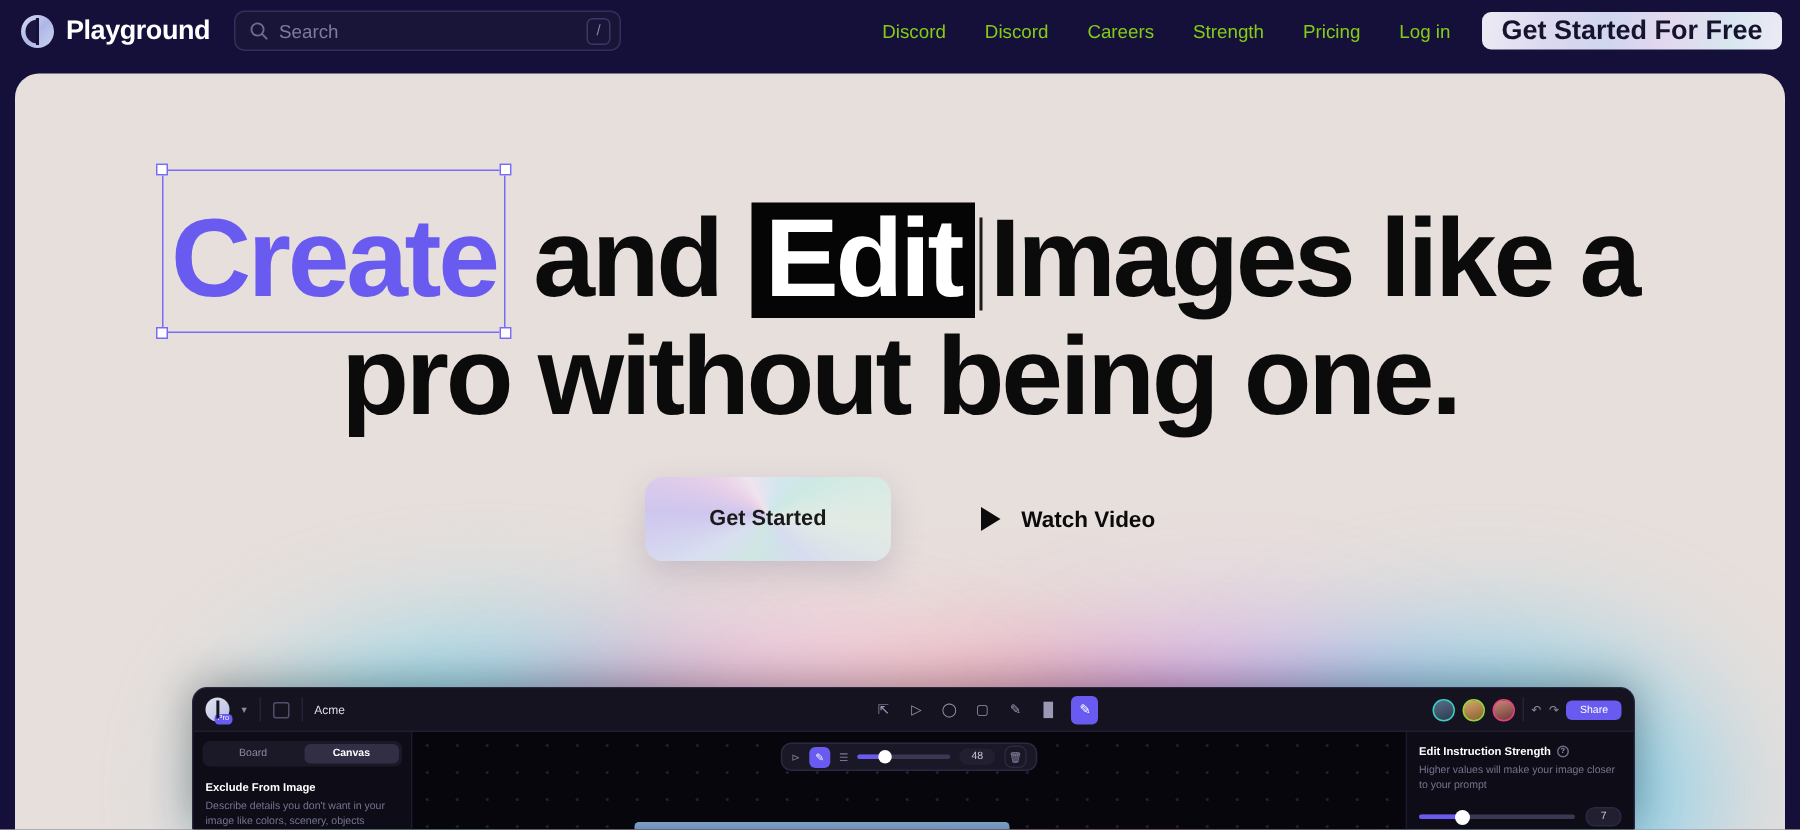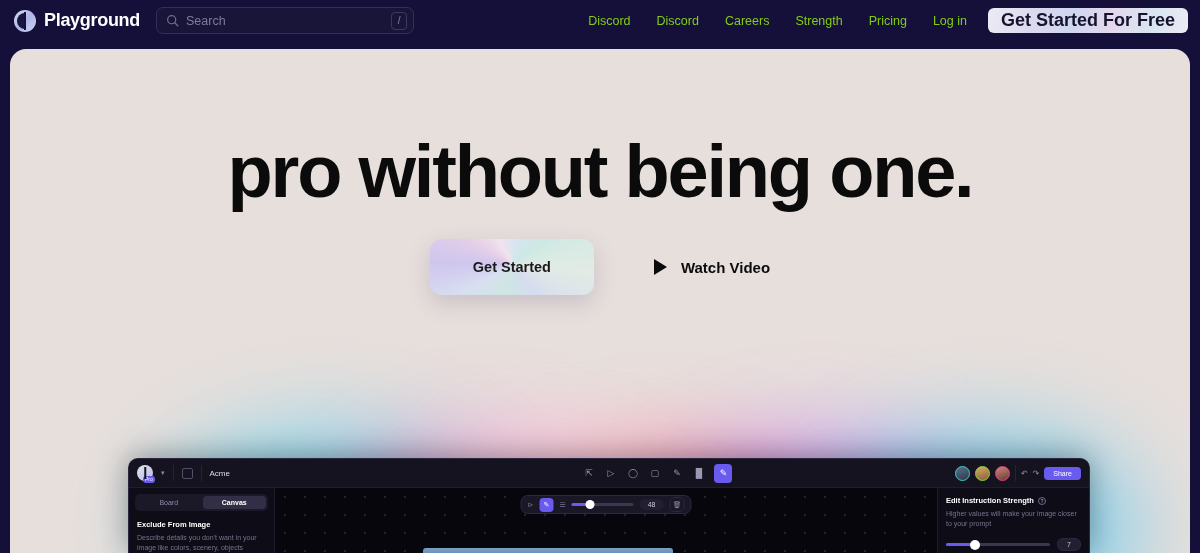--- a/index.html
+++ b/index.html
@@ -241,20 +241,33 @@
   <div class="glow">
     <div class="blob b1"></div>
       <div class="blob b2"></div>
       <div class="blob b3"></div>
     <div class="blob b4"></div>
       <div class="blob b5"></div>
       <div class="blob b6"></div>
   </div>
 
   <div class="headline">
+    <div class="line">
+      <span class="sel-wrap">
+        <span class="word-create">Create</span>
+        <span class="sel-box">
+          <span class="handle h-tl"></span>
+          <span class="handle h-tr"></span>
+          <span class="handle h-bl"></span>
+          <span class="handle h-br"></span>
+        </span>
+      </span>
+      <span>and</span>
+      <span class="word-edit">Edit</span><span class="caret"></span><span>Images like a</span>
+    </div>
     <div class="line">pro without being one.</div>
   </div>
 
   <div class="cta-row">
     <button class="btn-started">Get Started</button>
     <button class="btn-watch">
       <span class="play-tri"></span>
       <span class="watch-label">Watch Video</span>
     </button>
   </div>

